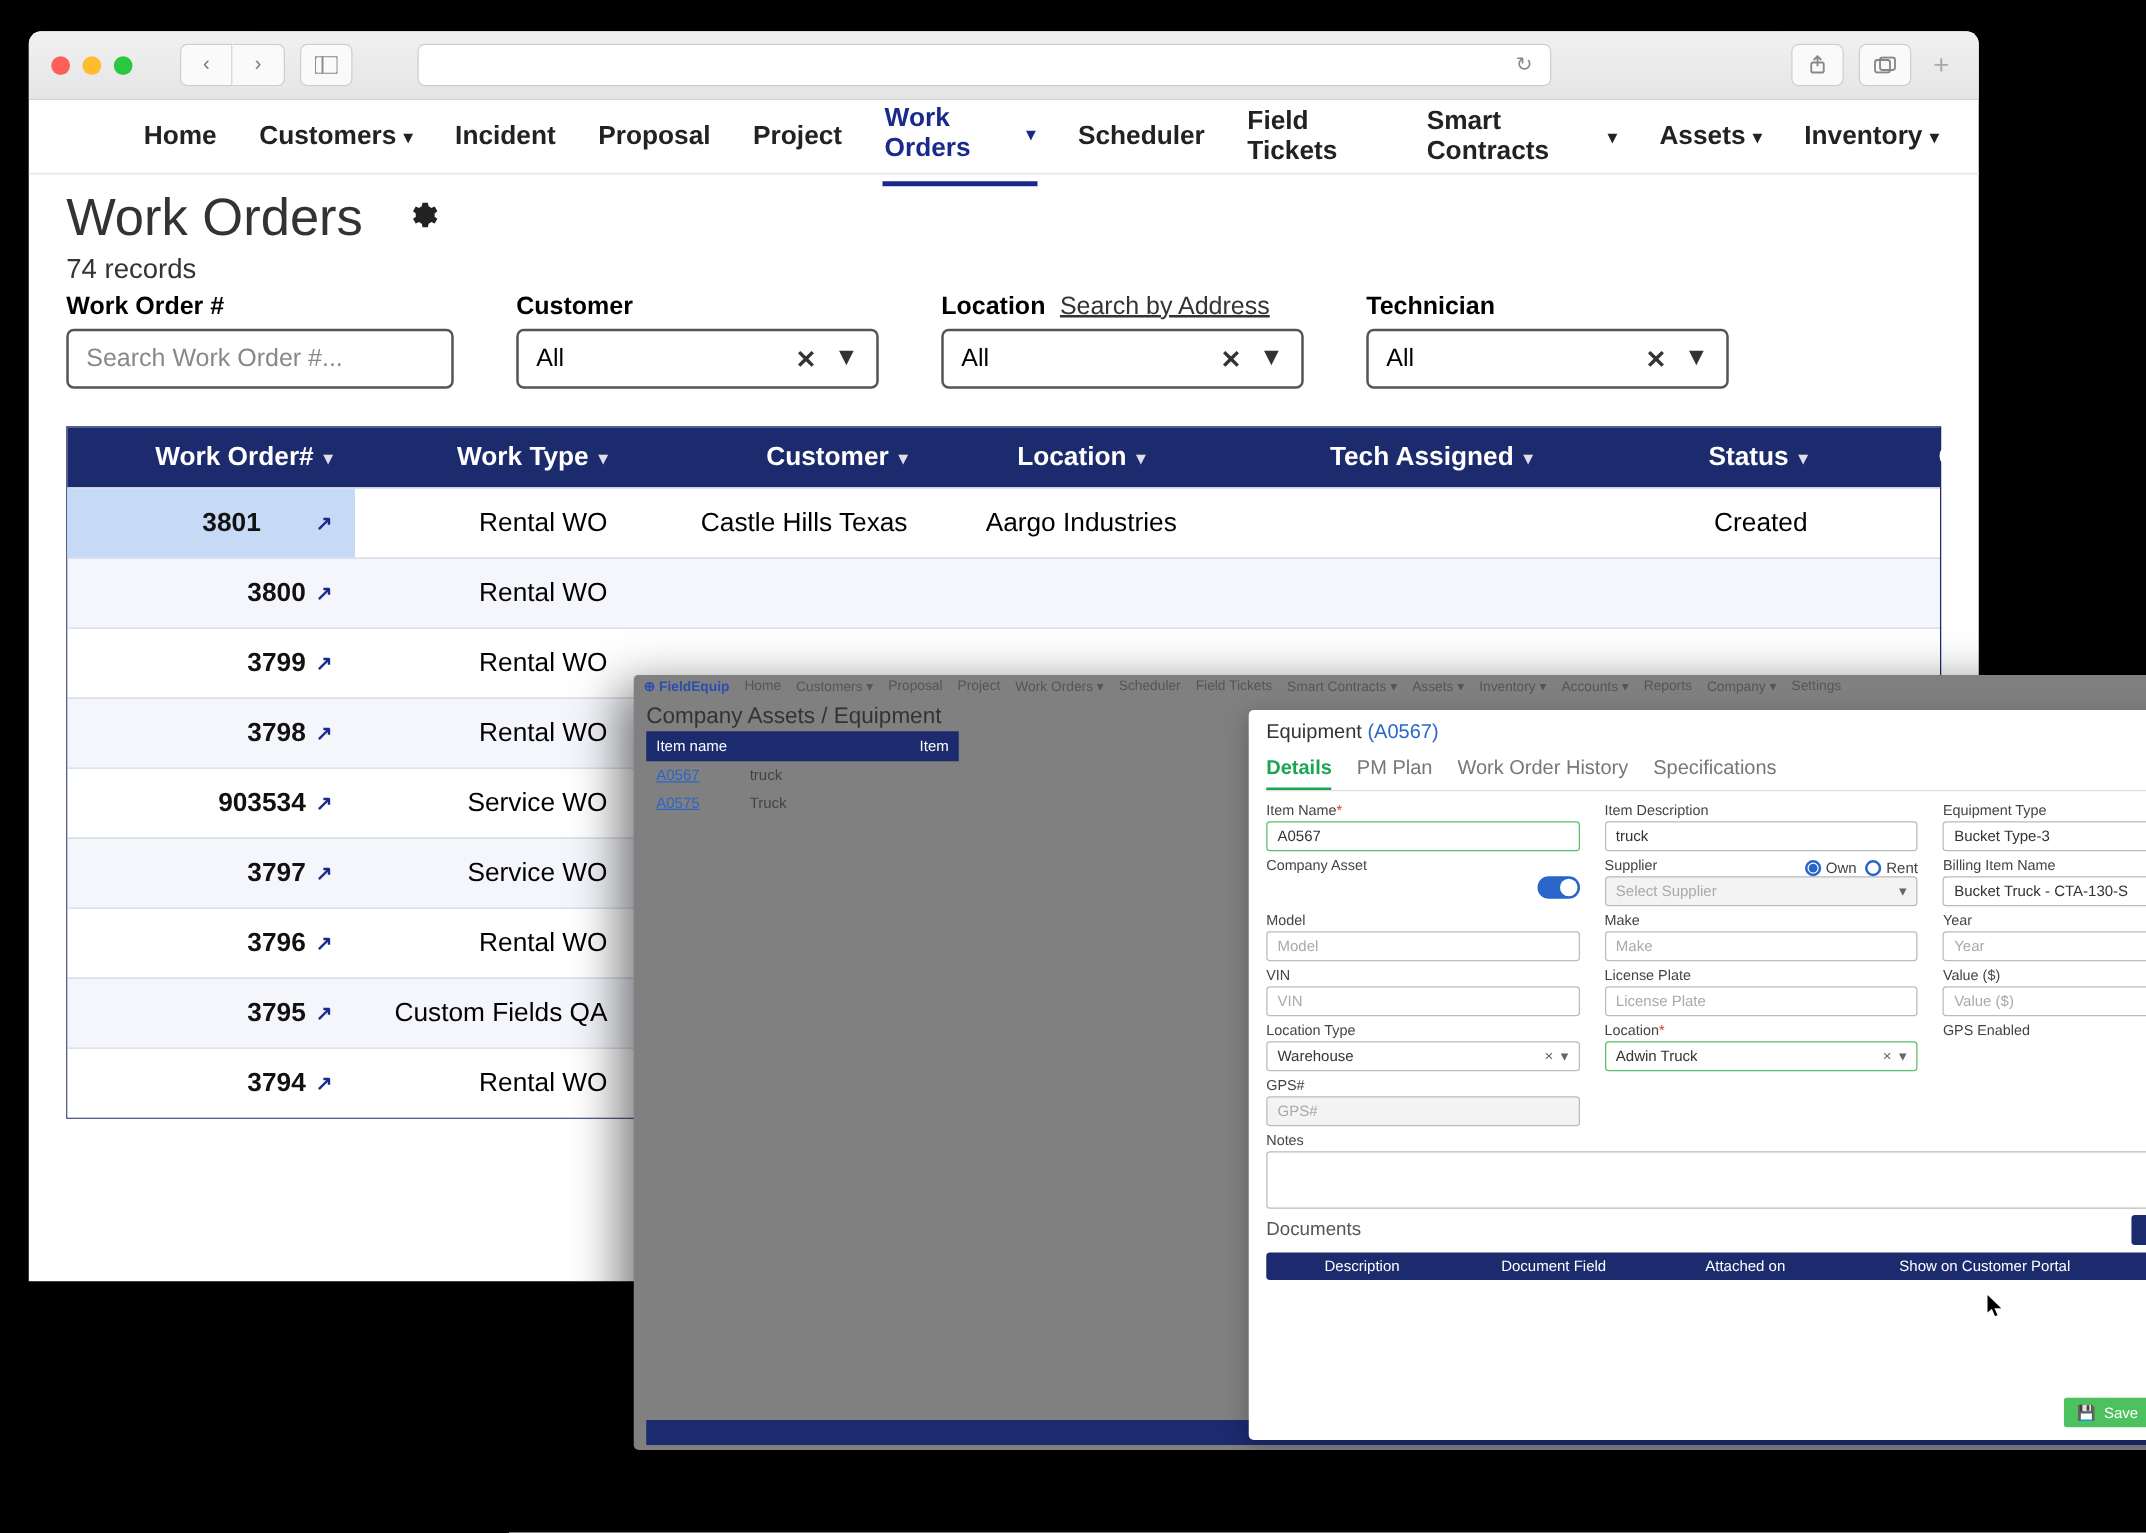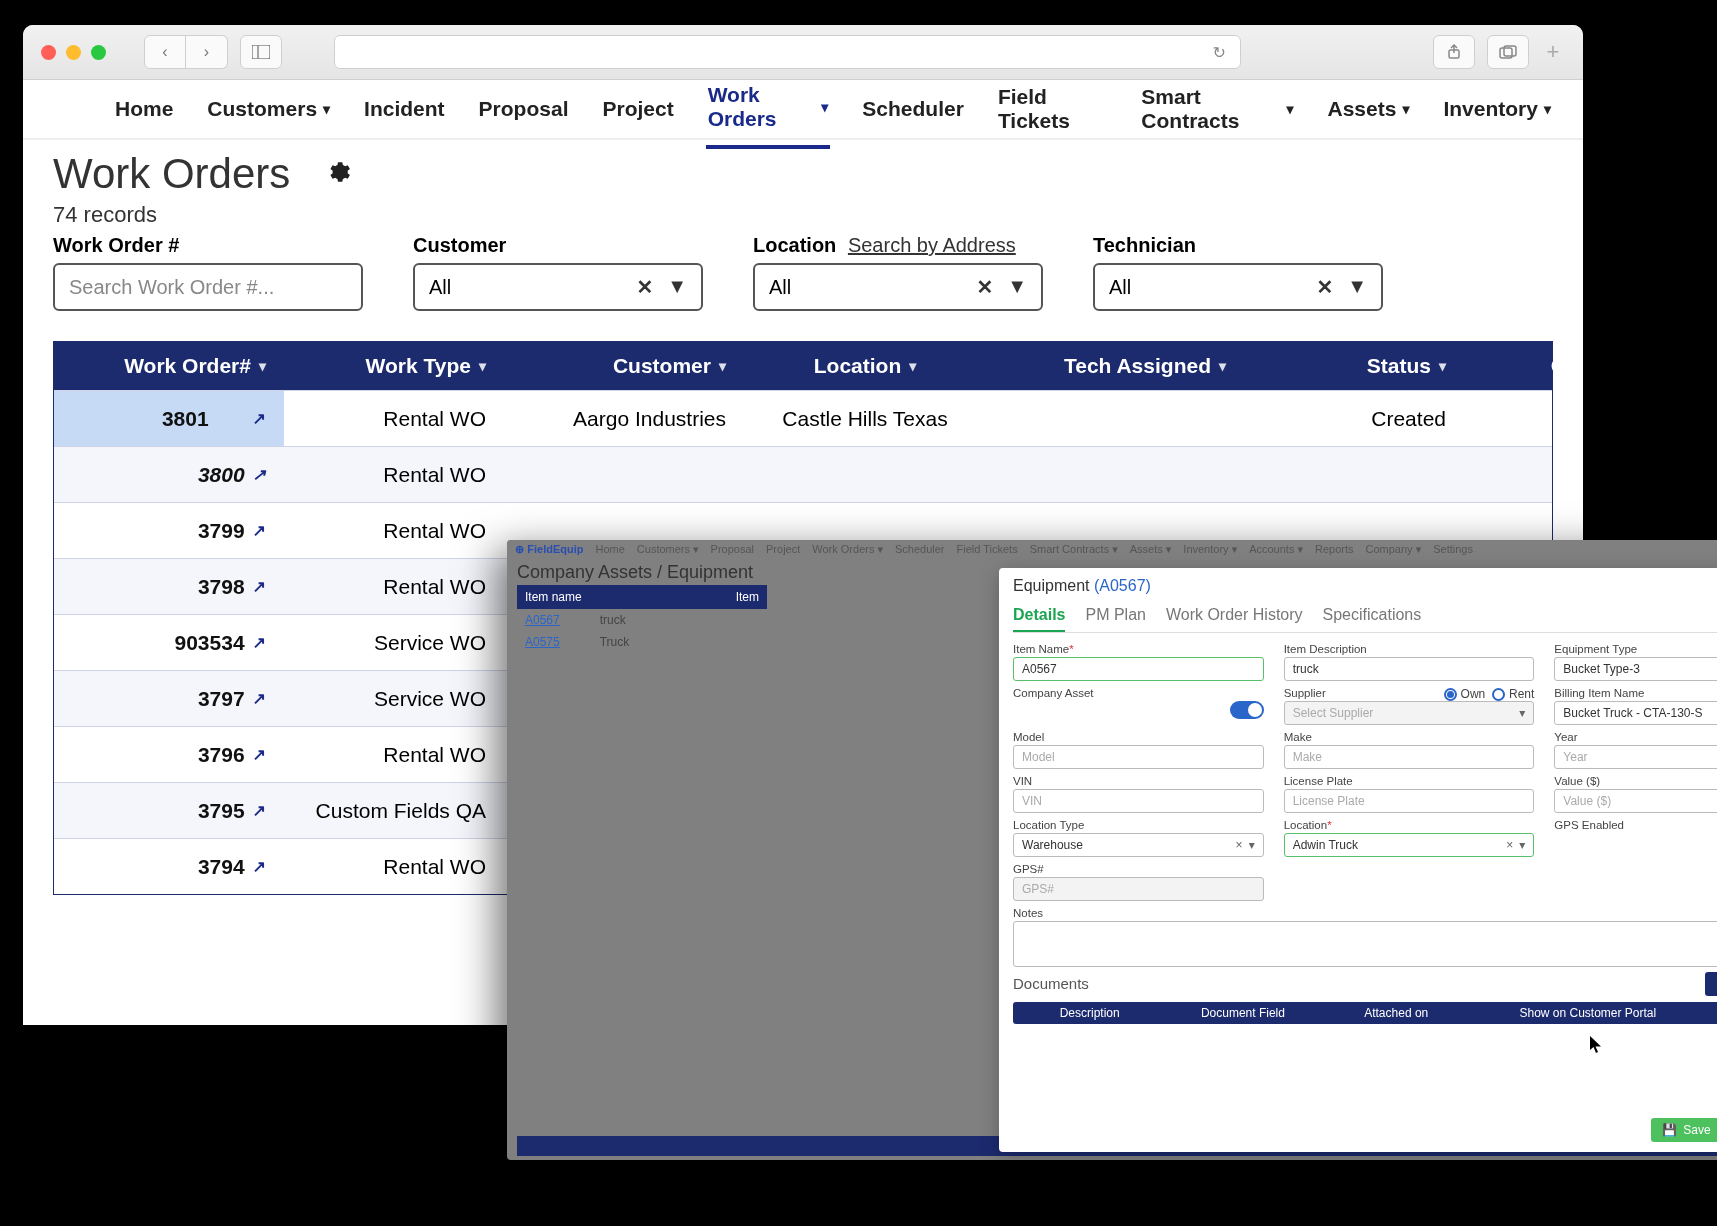--- a/index.html
+++ b/index.html
@@ -266,28 +266,28 @@
             <span>C</span>
           </div>
         </div>
       <div id="grows">
           <div class="grow sel">
             <div style="font-weight: 600; color: rgb(17, 17, 17);">
               <span>3801</span> 
               <span class="pop">↗</span>
             </div>
             <div>Rental WO</div>
+            <div>Castle Hills Texas</div>
             <div>Aargo Industries</div>
-            <div>Castle Hills Texas</div>
             <div></div>
             <div>Created</div>
             <div></div>
           </div>
           <div class="grow">
-            <div style="font-weight: 600; color: rgb(17, 17, 17); font-style: italic;">
+            <div style="font-weight: 600; color: rgb(17, 17, 17);">
               <span>3800</span> 
               <span class="pop">↗</span>
             </div>
             <div>Rental WO</div>
             <div></div>
             <div></div>
             <div></div>
             <div></div>
             <div></div>
           </div>

